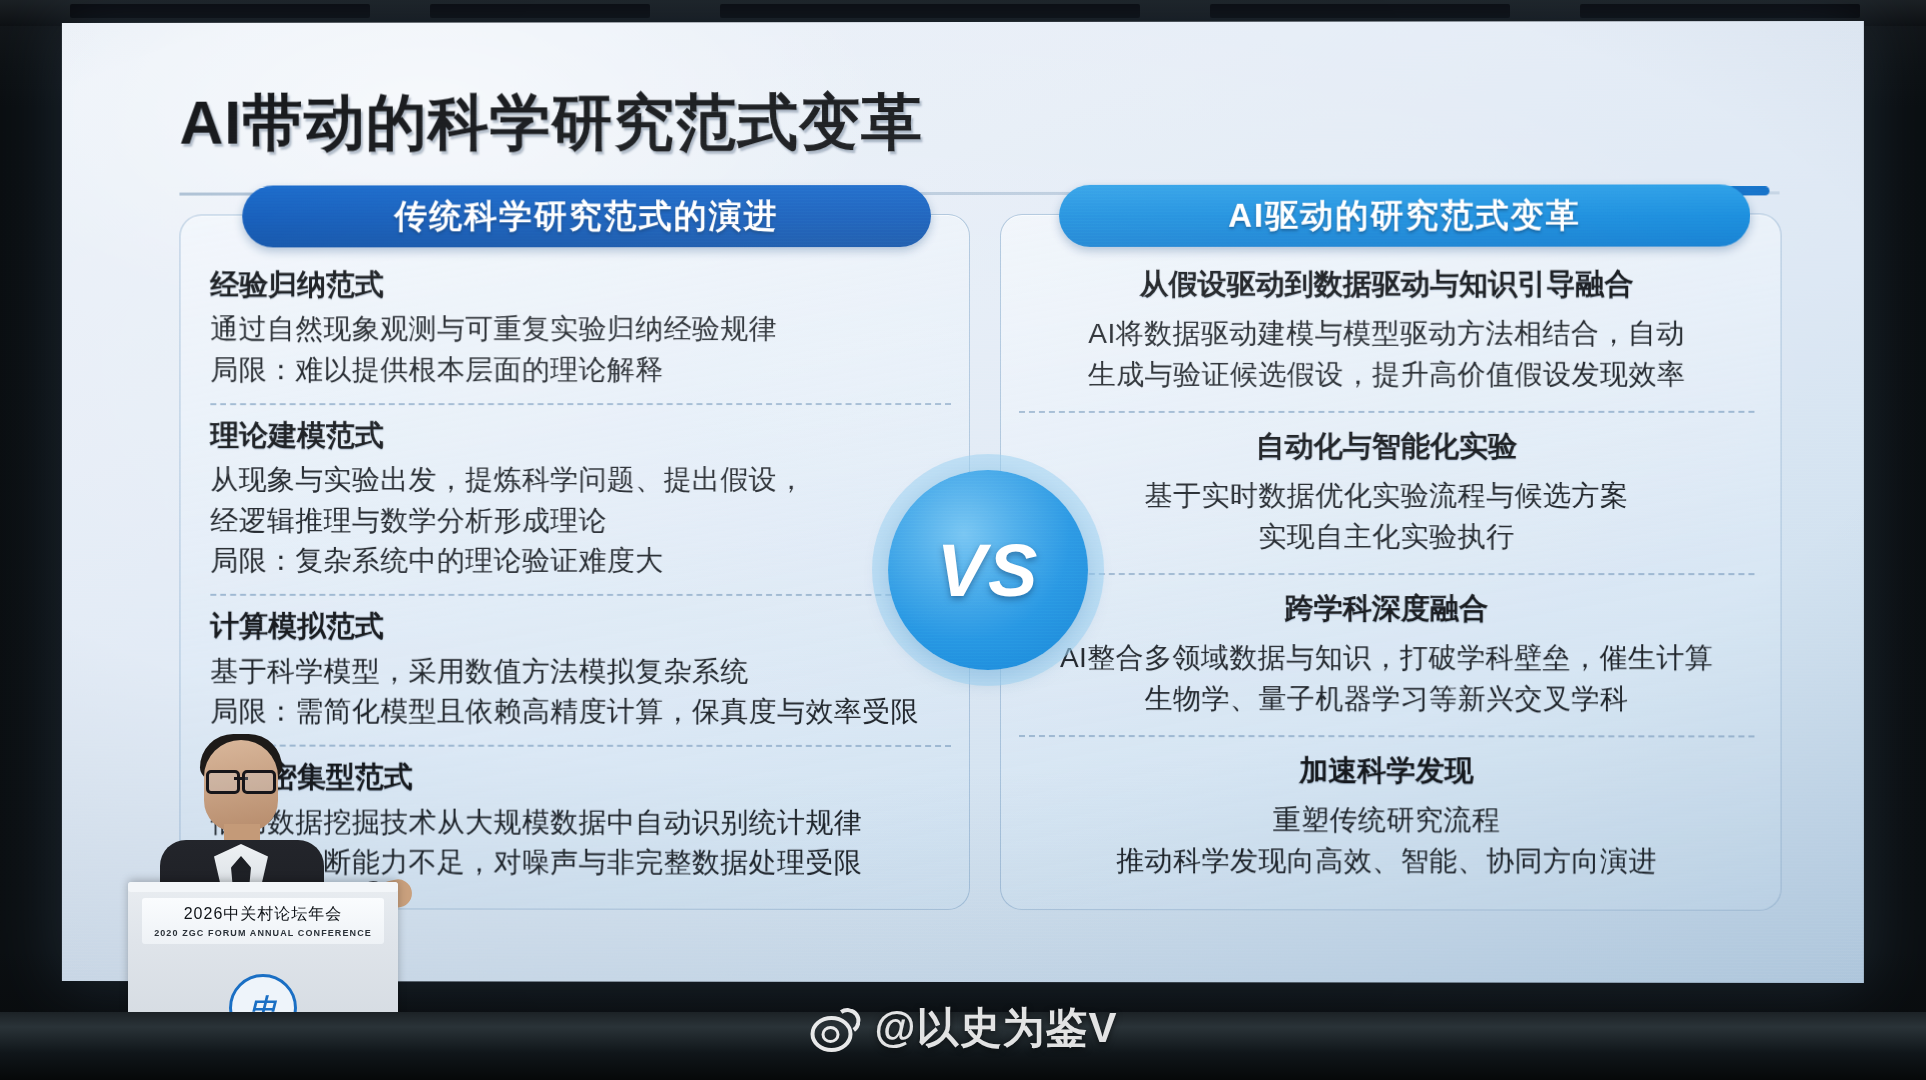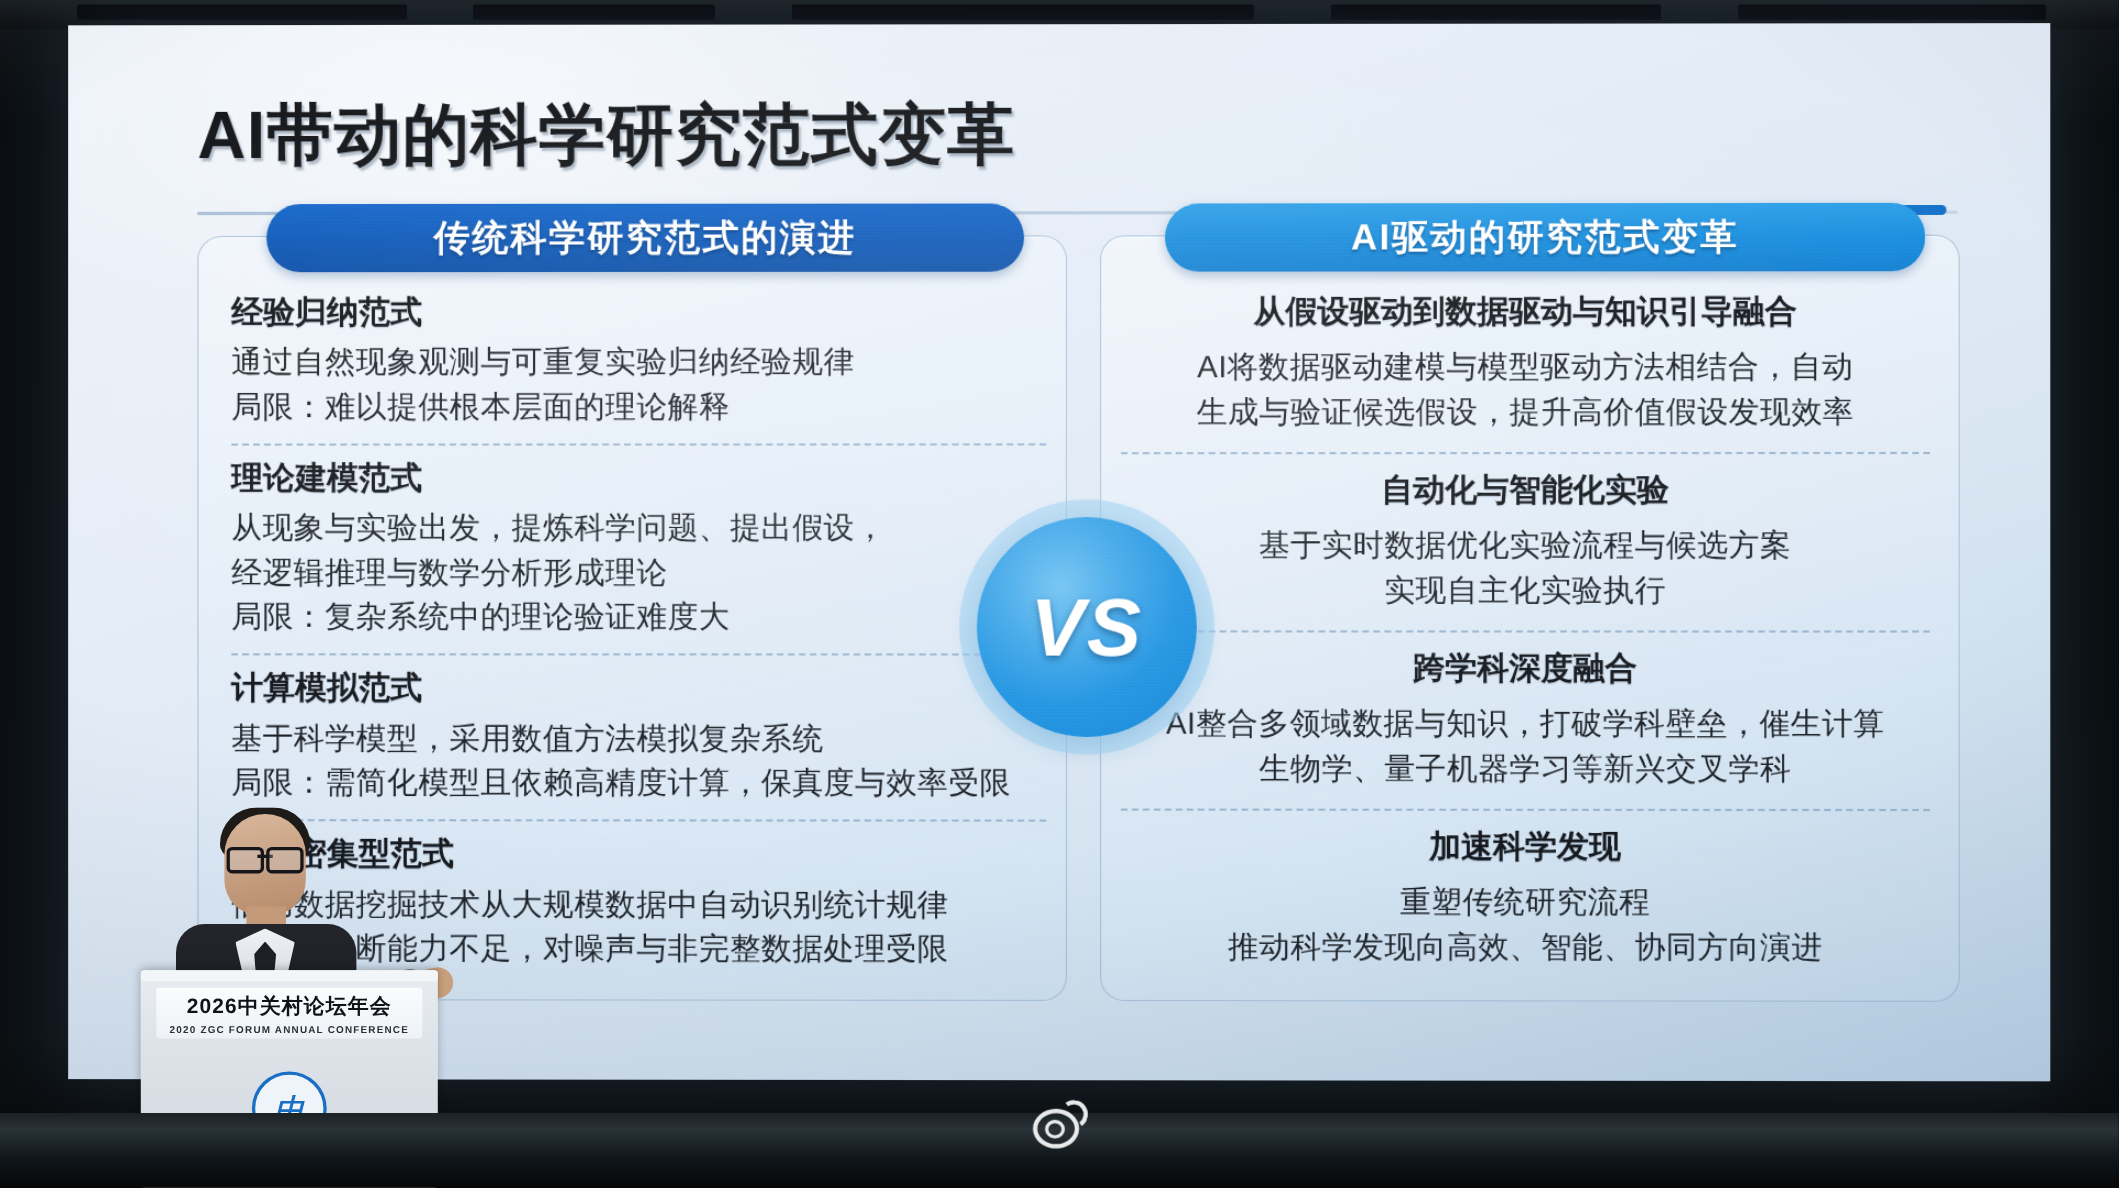--- a/index.html
+++ b/index.html
@@ -186,21 +186,21 @@
   }
   #podium-top{
     position:absolute;left:0;top:0;width:100%;height:10px;background:#f3f6f9;border-radius:3px;
   }
   #podium-band{
     position:absolute;left:14px;top:16px;width:242px;height:46px;
     background:linear-gradient(180deg,#fafcfe,#eef2f6);
     border-radius:3px;
     display:flex;flex-direction:column;align-items:center;justify-content:center;
   }
-  #podium-l1{font-size:19px;font-weight:700;color:#0f1317;letter-spacing:1px;}
+  #podium-l1{font-size:16px;font-weight:400;color:#0f1317;letter-spacing:1px;}
   #podium-l2{font-size:9px;font-weight:700;color:#2a3138;letter-spacing:1.1px;margin-top:3px;}
   #podium-logo{
     position:absolute;left:50%;top:92px;transform:translateX(-50%);
     width:62px;height:62px;border-radius:50%;
     border:3px solid #1a6fc4;background:#eef4fa;
     display:flex;align-items:center;justify-content:center;
     color:#1a6fc4;font-size:26px;font-weight:700;font-style:italic;
   }
 
   
@@ -341,13 +341,14 @@
 </div>
 
 <div id="floor"></div>
 
 <div id="watermark">
   <div id="wm-icon">
     <div class="e1"></div>
       <div class="e2"></div>
       <div class="arc"></div>
   </div>
+  <div id="wm-text">@以史为鉴V</div>
 </div>
 
 </body></html>

